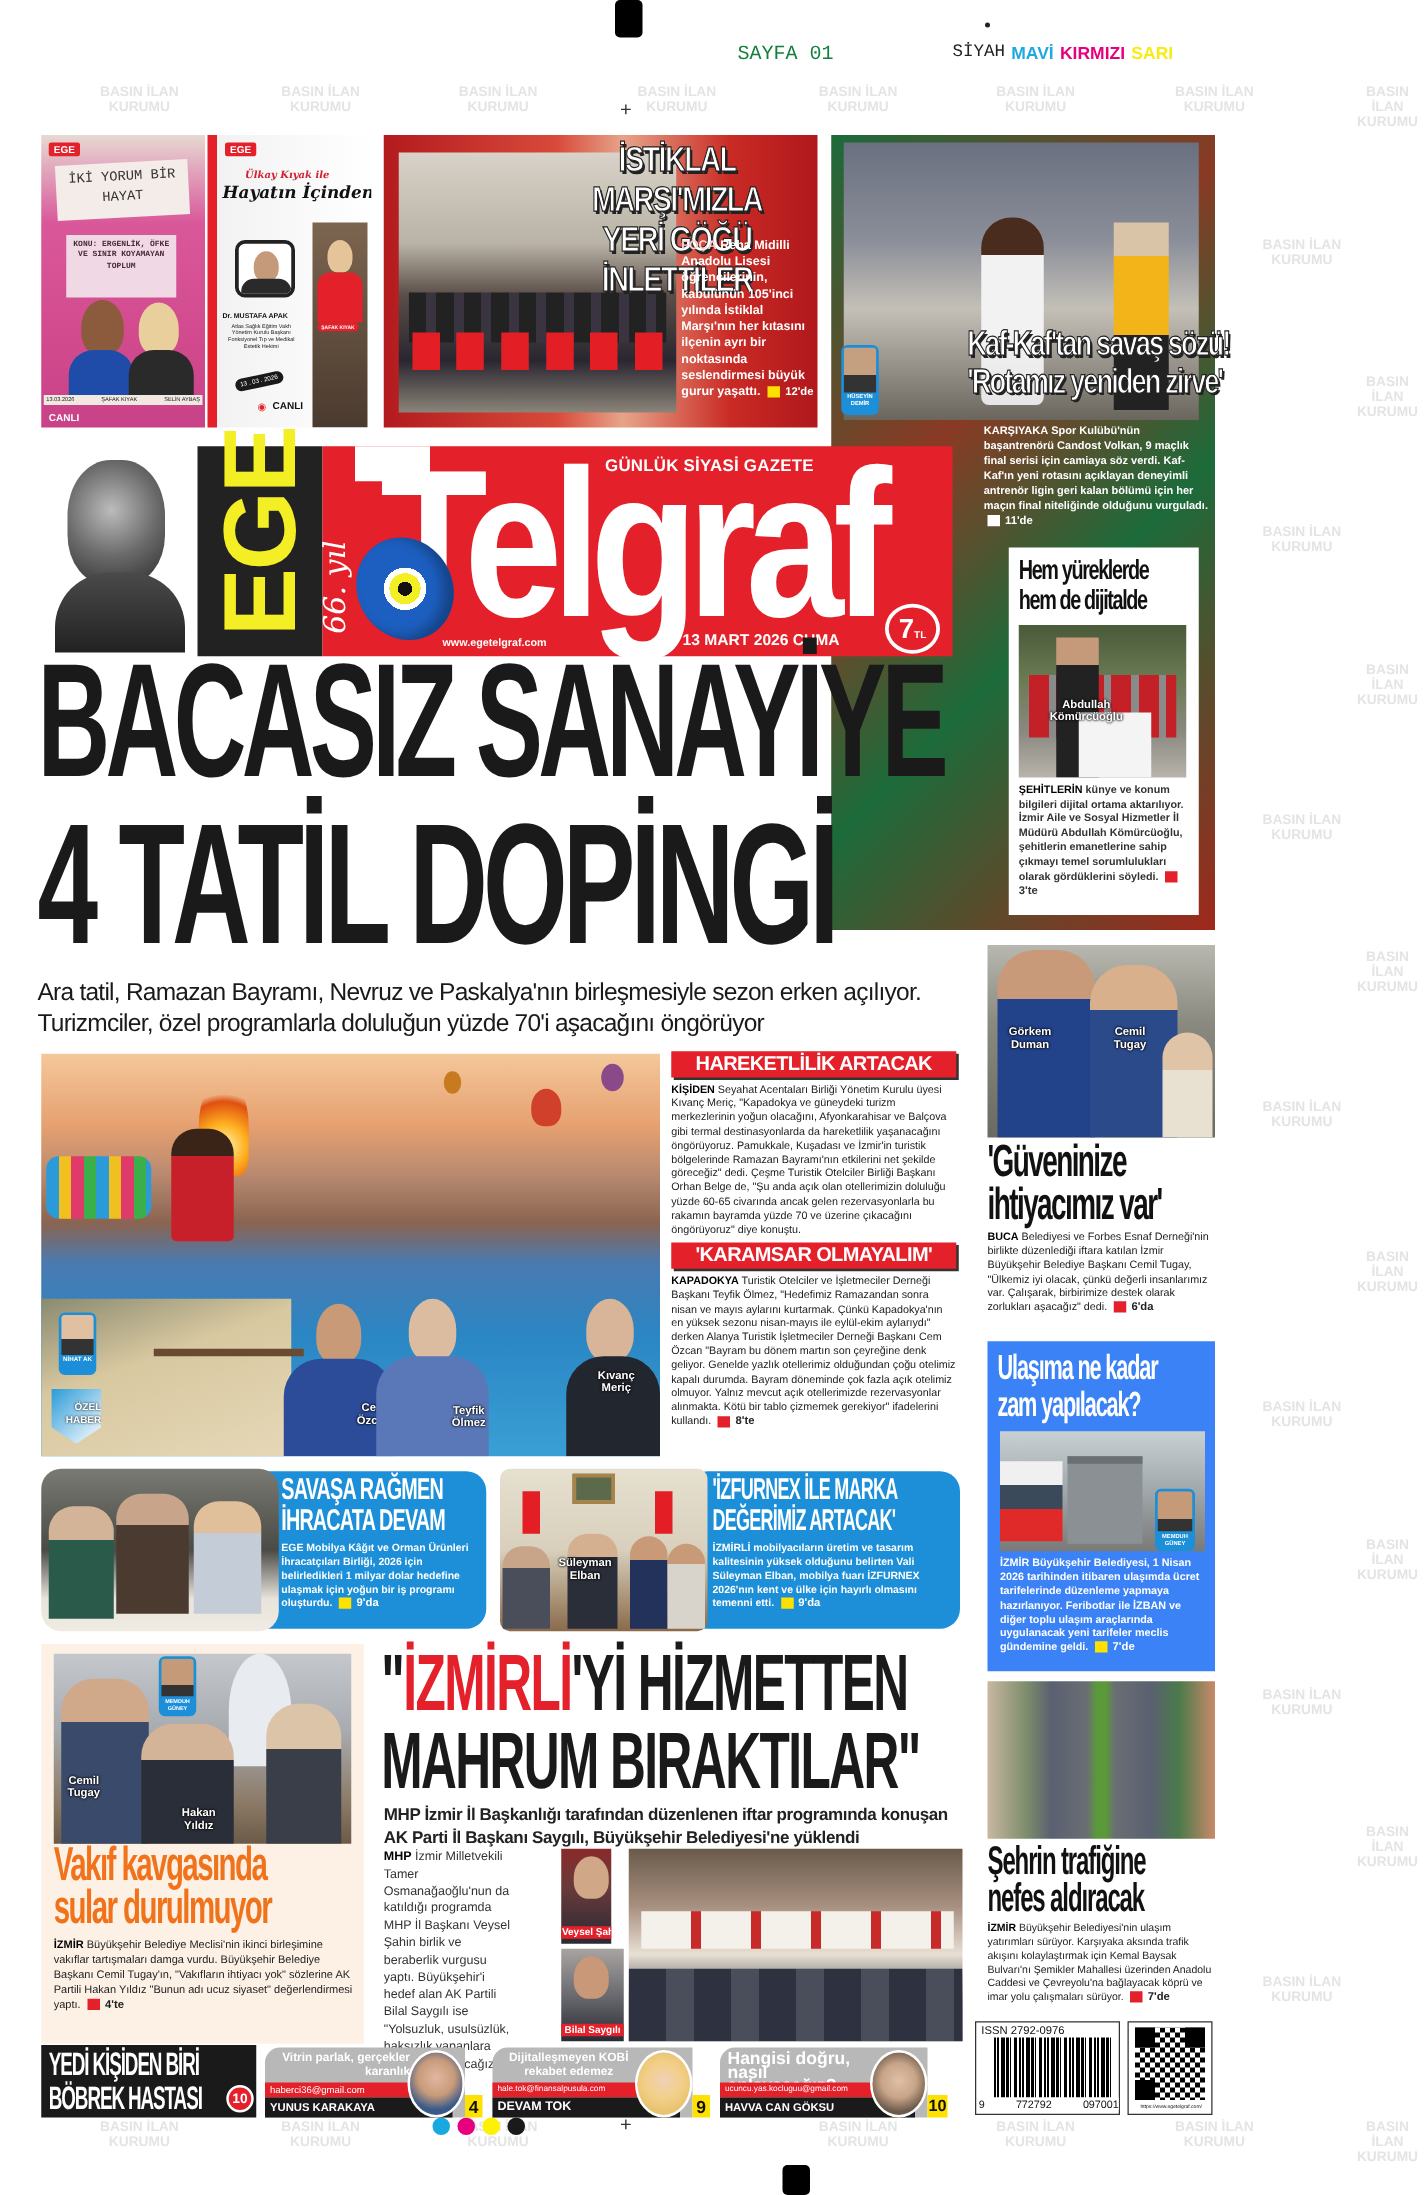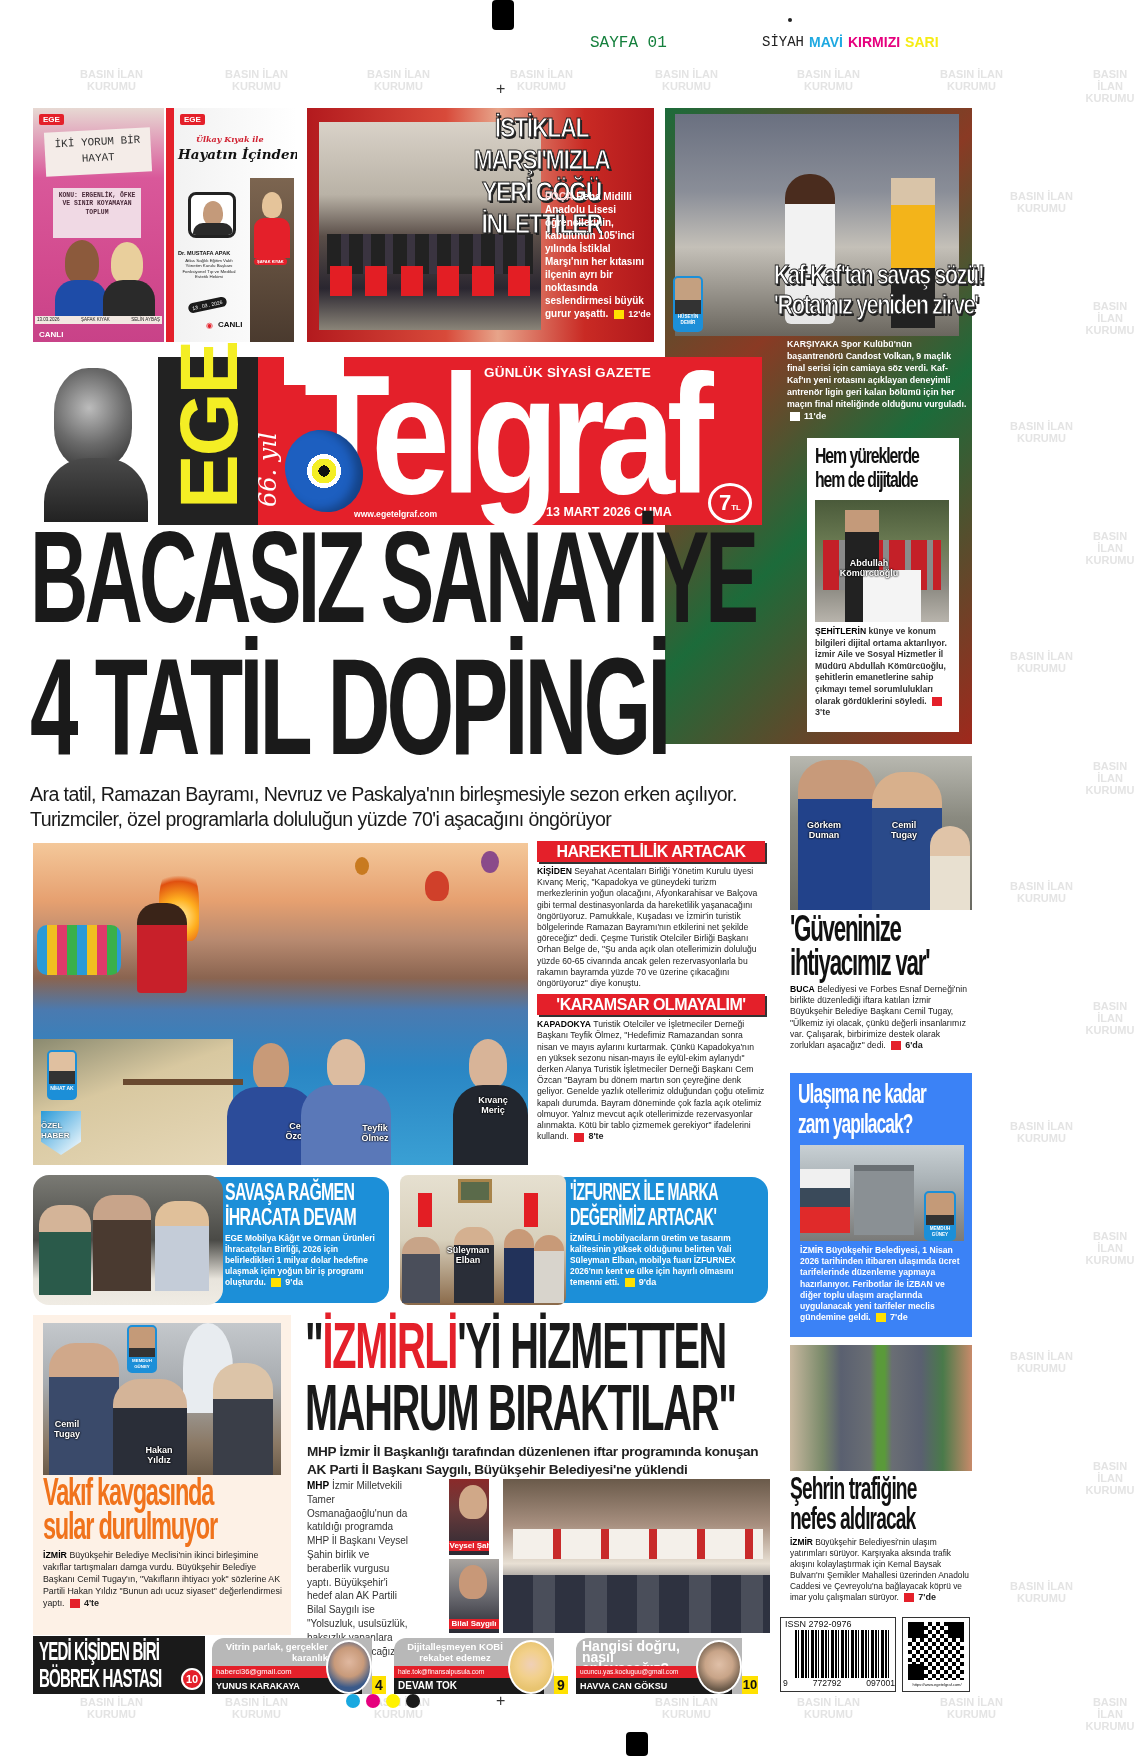--- a/index.html
+++ b/index.html
@@ -200,21 +200,21 @@
   <div class="abs" style="left:4px;top:82px;width:84px;height:50px;border-radius:10px;background:repeating-linear-gradient(90deg,#2a9ad8 0 10px,#f0c020 10px 20px,#e03a6a 20px 30px,#3ab04a 30px 40px)"></div>
   <div class="abs" style="left:104px;top:60px;width:50px;height:90px;background:linear-gradient(180deg,#3a2418 0 24%,#c8202a 24%);border-radius:20px 20px 4px 4px"></div>
   <div class="abs" style="left:0;top:196px;width:200px;height:126px;background:linear-gradient(160deg,#8a8a70 0%,#d8c8a0 40%,#e6d8b8 100%)"></div>
   <div class="abs" style="left:90px;top:236px;width:120px;height:6px;background:#6a4a30"></div>
 
   <div class="photo" style="left:14px;top:207px;width:30px;height:50px;background:#1c8fd8;border-radius:5px;border:2px solid #1c8fd8">
     <div class="abs" style="left:0;top:0;width:26px;height:32px;background:linear-gradient(180deg,#e0c0a0 0,#e0c0a0 60%,#333 60%)"></div>
     <div class="abs" style="left:0;top:33px;width:26px;font-size:5px;line-height:6px;color:#fff;font-weight:900;text-align:center">NİHAT AK</div>
   </div>
   <div class="abs" style="left:8px;top:268px;width:40px;height:44px;background:linear-gradient(135deg,#2a9ad8,#fff);clip-path:polygon(0 0,100% 0,100% 70%,50% 100%,0 70%)">
-    <div style="font-size:8px;font-weight:900;color:#fff;text-align:left;line-height:10px;padding-top:10px;text-shadow:0 0 2px #000">ÖZEL HABER</div>
+    <div style="font-size:8px;font-weight:900;color:#fff;text-align:right;line-height:10px;padding-top:10px;text-shadow:0 0 2px #000">ÖZEL HABER</div>
   </div>
 
   <div class="abs" style="left:194px;top:200px;width:88px;height:122px">
     <div class="face" style="left:26px;top:0;width:36px;height:48px;background:#c89a78"></div>
     <div class="abs" style="left:0;top:44px;width:88px;height:78px;background:#2c4c9a;border-radius:30px 30px 0 0"></div>
     <div class="caption" style="left:52px;top:78px;width:40px;font-size:9px">Cem Özcan</div>
   </div>
   <div class="abs" style="left:268px;top:196px;width:90px;height:126px">
     <div class="face" style="left:26px;top:0;width:38px;height:50px;background:#dcbca0"></div>
     <div class="abs" style="left:0;top:46px;width:90px;height:80px;background:#5a78b8;border-radius:30px 30px 0 0"></div>

